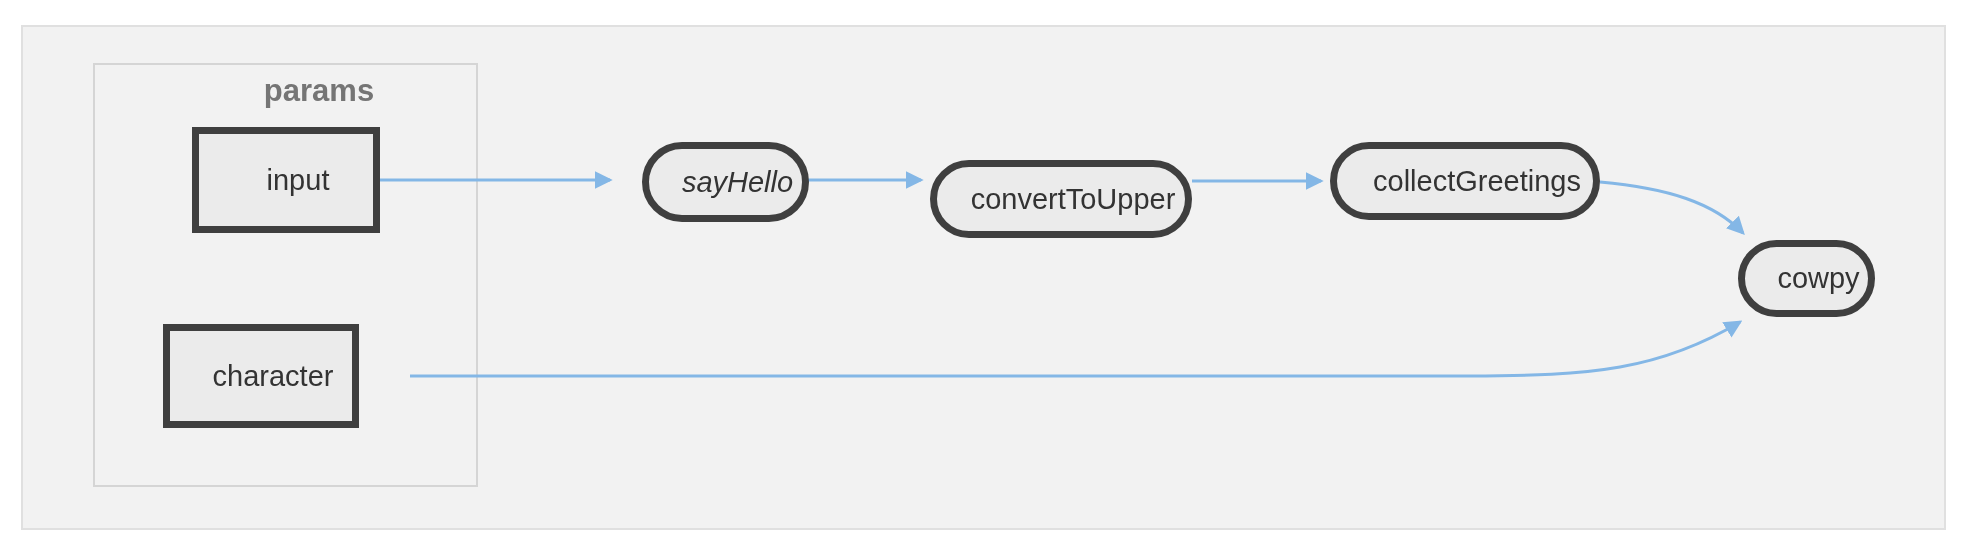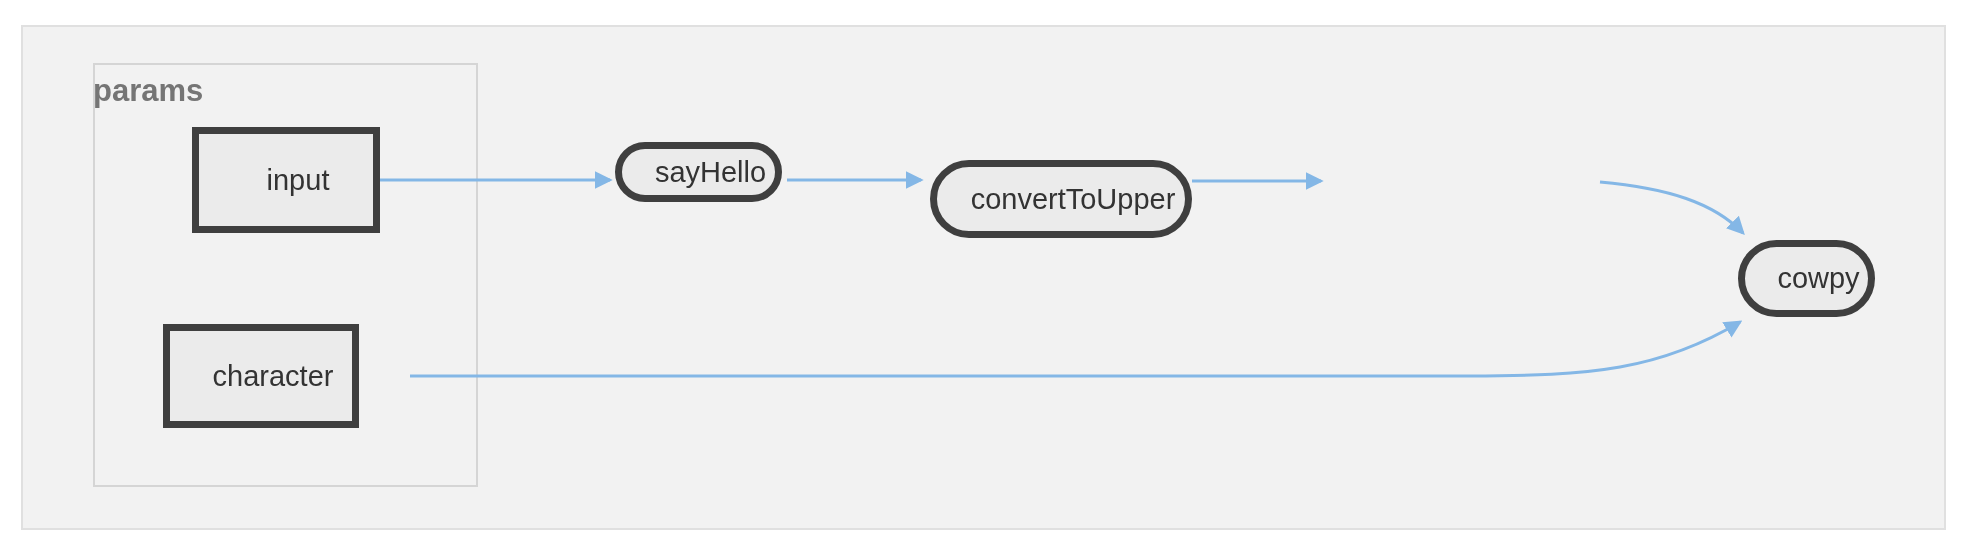--- a/index.html
+++ b/index.html
@@ -32,20 +32,21 @@
     width: 385px;
     height: 424px;
     border: 2px solid #d5d5d5;
     box-sizing: border-box;
   }
   .group-label {
     position: absolute;
     left: 93px;
     top: 74px;
     width: 452px;
+    text-align: center;
     font-size: 31px;
     font-weight: bold;
     color: #757575;
     line-height: 1.1;
   }
   .edges-layer {
     position: absolute;
     left: 0;
     top: 0;
     width: 1966px;
@@ -64,21 +65,21 @@
     font-size: 29px;
     line-height: 1;
     white-space: nowrap;
     padding-left: 24px;
   }
   .node.rect { border-radius: 0; }
   .node.stadium { border-radius: 40px; }
 
   .node-input            { left: 192px;  top: 127px; width: 188px; height: 106px; }
   .node-character        { left: 163px;  top: 324px; width: 196px; height: 104px; }
-  .node-sayhello         { left: 615px;  top: 142px; width: 167px; height: 60px; }
+  .node-sayhello         { left: 642px;  top: 142px; width: 167px; height: 80px; font-style: italic; }
   .node-converttoupper   { left: 930px;  top: 160px; width: 262px; height: 78px; }
   .node-collectgreetings { left: 1330px; top: 142px; width: 270px; height: 78px; }
   .node-cowpy            { left: 1738px; top: 240px; width: 137px; height: 77px; }
 </style>
 </head>
 <body>
 
 <div class="canvas">
 
   <div class="panel"></div>
@@ -108,18 +109,21 @@
   </div>
 
   <div class="node stadium node-sayhello">
     <span>sayHello</span>
   </div>
 
   <div class="node stadium node-converttoupper">
     <span>convertToUpper</span>
   </div>
 
+  <div class="node stadium node-collectgreetings">
+    <span>collectGreetings</span>
+  </div>
 
   <div class="node stadium node-cowpy">
     <span>cowpy</span>
   </div>
 
 </div>
 
 </body></html>

